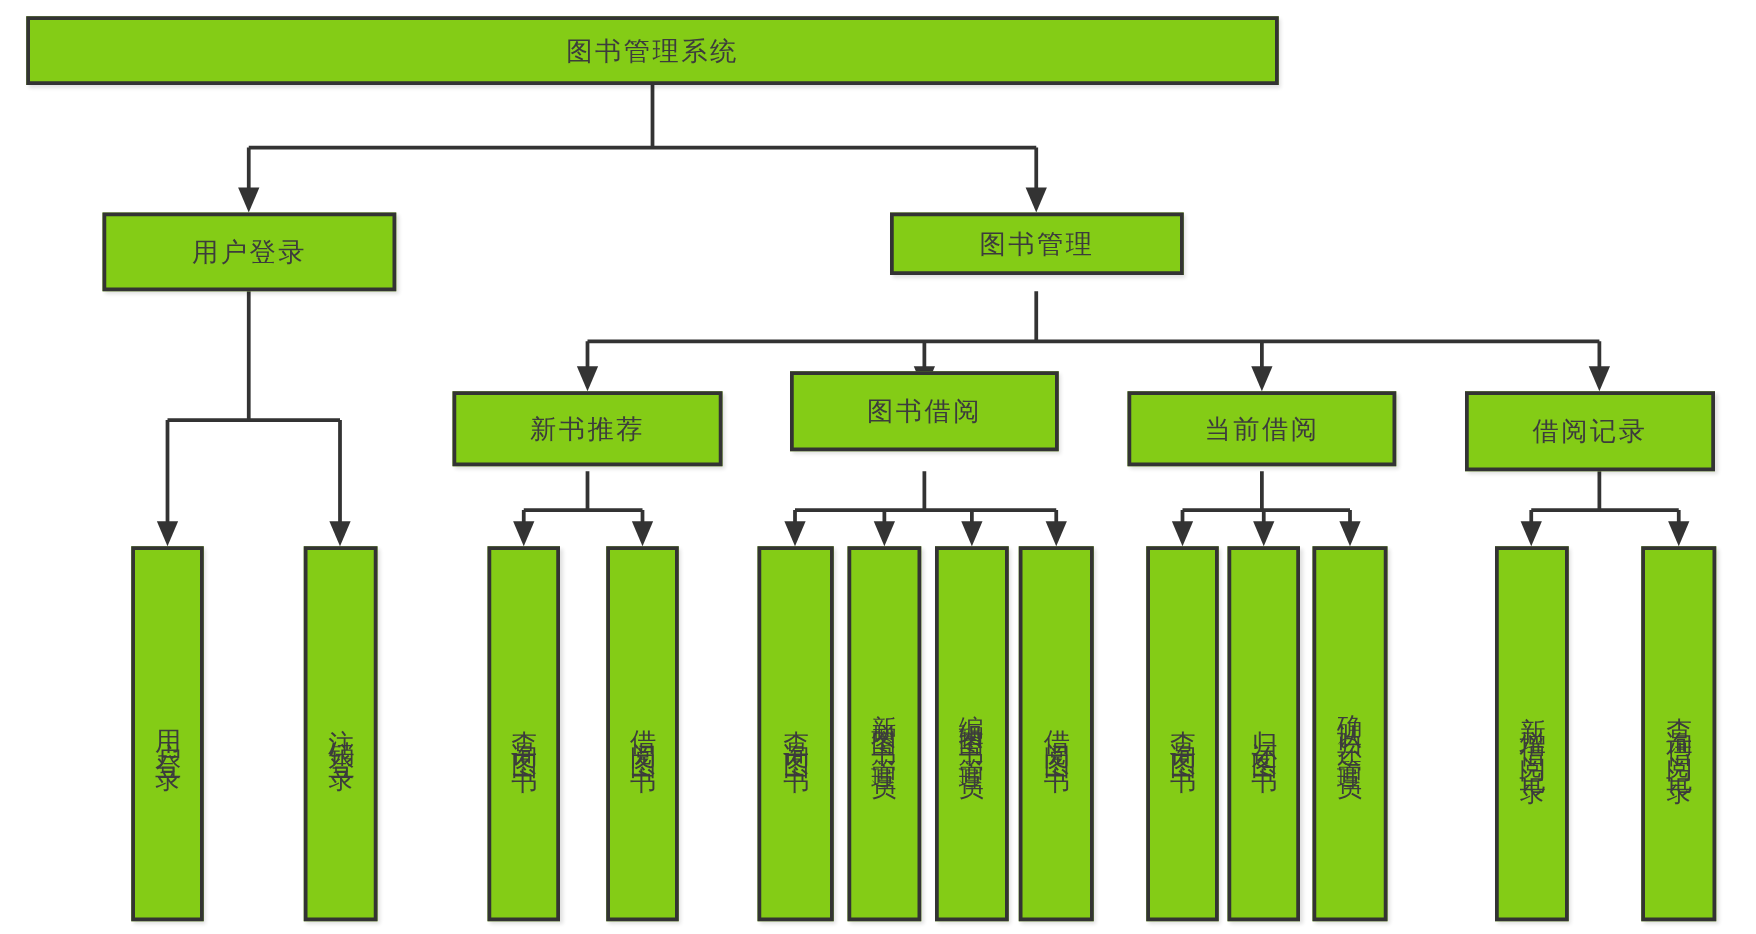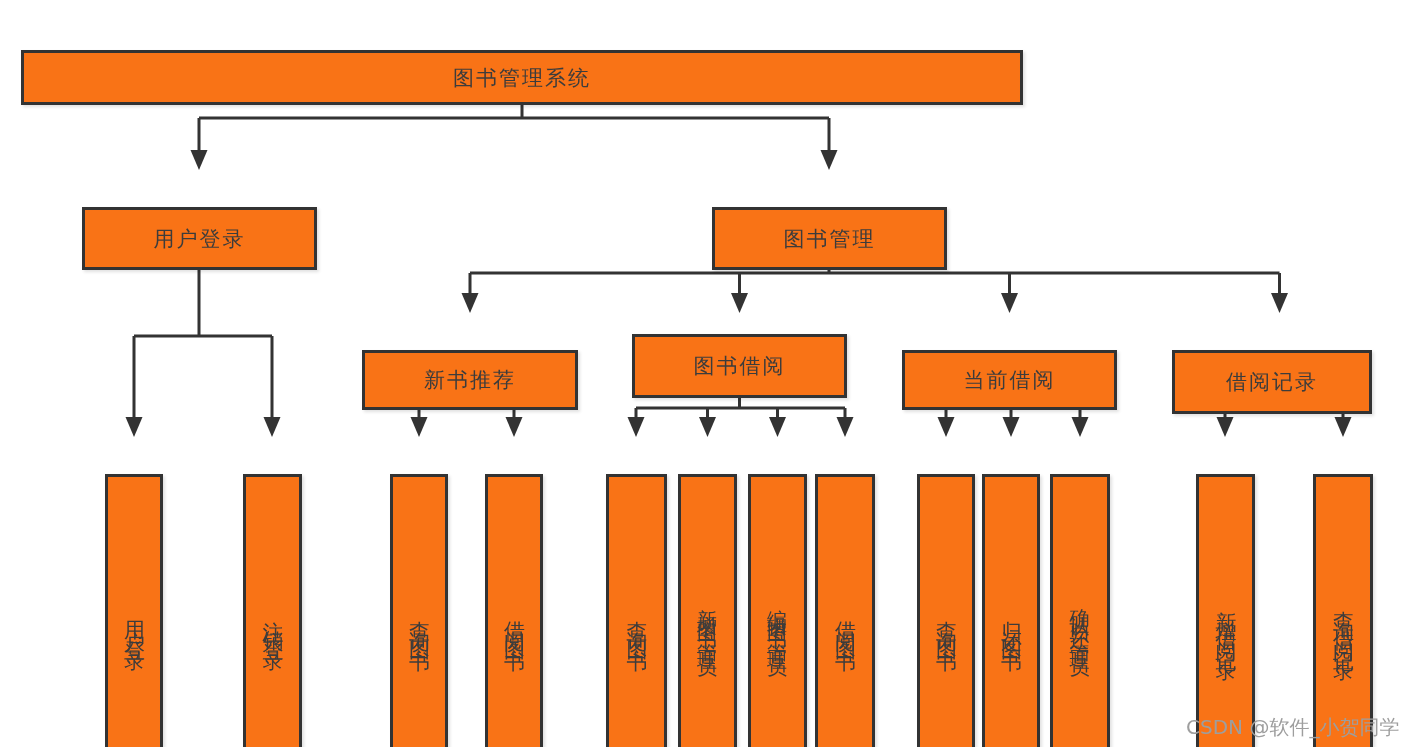--- a/index.html
+++ b/index.html
@@ -22,28 +22,27 @@
     fill: none;
   }
   #connectors polygon {
     fill: #333333;
     stroke: none;
   }
   .node {
     position: absolute;
     box-sizing: border-box;
     border: 3px solid #333333;
-    background: #f97316;
+    background: #84cc16;
     display: flex;
     align-items: center;
     justify-content: center;
     color: #3c3c3c;
     font-size: 21px;
     box-shadow: 2px 2px 3px rgba(0,0,0,0.12);
-    margin-top: 37px;
   }
   .hnode {
     letter-spacing: 2px;
     white-space: nowrap;
   }
   .vnode {
     writing-mode: vertical-rl;
     text-orientation: mixed;
     letter-spacing: 10px;
     line-height: 1;
@@ -110,21 +109,21 @@
     <g>
       <path d="M1279.5 377 V408 M1225 408 H1343 M1225 408 V419 M1343 408 V419"></path>
       <polygon points="1216.5,417 1233.5,417 1225,437"></polygon>
       <polygon points="1334.5,417 1351.5,417 1343,437"></polygon>
     </g>
   </svg>
 
   <div class="node hnode" style="left:21px; top:13px; width:1002px; height:55px">图书管理系统</div>
 
   <div class="node hnode" style="left:82px; top:170px; width:235px; height:63px">用户登录</div>
-  <div class="node hnode" style="left:712px; top:170px; width:235px; height:63px">图书管理</div>
+  <div class="node hnode" style="left:712px; top:170px; width:235px; height:50px">图书管理</div>
 
   <div class="node hnode" style="left:362px; top:313px; width:216px; height:60px">新书推荐</div>
   <div class="node hnode" style="left:632px; top:297px; width:215px; height:64px">图书借阅</div>
   <div class="node hnode" style="left:902px; top:313px; width:215px; height:60px">当前借阅</div>
   <div class="node hnode" style="left:1172px; top:313px; width:200px; height:64px">借阅记录</div>
 
   <div class="node vnode" style="left:105px; top:437px; width:58px; height:300px">用户登录</div>
   <div class="node vnode" style="left:243px; top:437px; width:59px; height:300px">注销登录</div>
 
   <div class="node vnode" style="left:390px; top:437px; width:58px; height:300px">查询图书</div>
@@ -135,15 +134,14 @@
   <div class="node vnode long" style="left:748px; top:437px; width:59px; height:300px">编辑图书（管理员）</div>
   <div class="node vnode" style="left:815px; top:437px; width:60px; height:300px">借阅图书</div>
 
   <div class="node vnode" style="left:917px; top:437px; width:58px; height:300px">查询图书</div>
   <div class="node vnode" style="left:982px; top:437px; width:58px; height:300px">归还图书</div>
   <div class="node vnode long" style="left:1050px; top:437px; width:60px; height:300px">确认归还（管理员）</div>
 
   <div class="node vnode" style="left:1196px; top:437px; width:59px; height:300px">新增借阅记录</div>
   <div class="node vnode" style="left:1313px; top:437px; width:60px; height:300px">查询借阅记录</div>
 
-  <div class="watermark">CSDN @软件_小贺同学</div>
 
 </div>
 
 </body></html>

